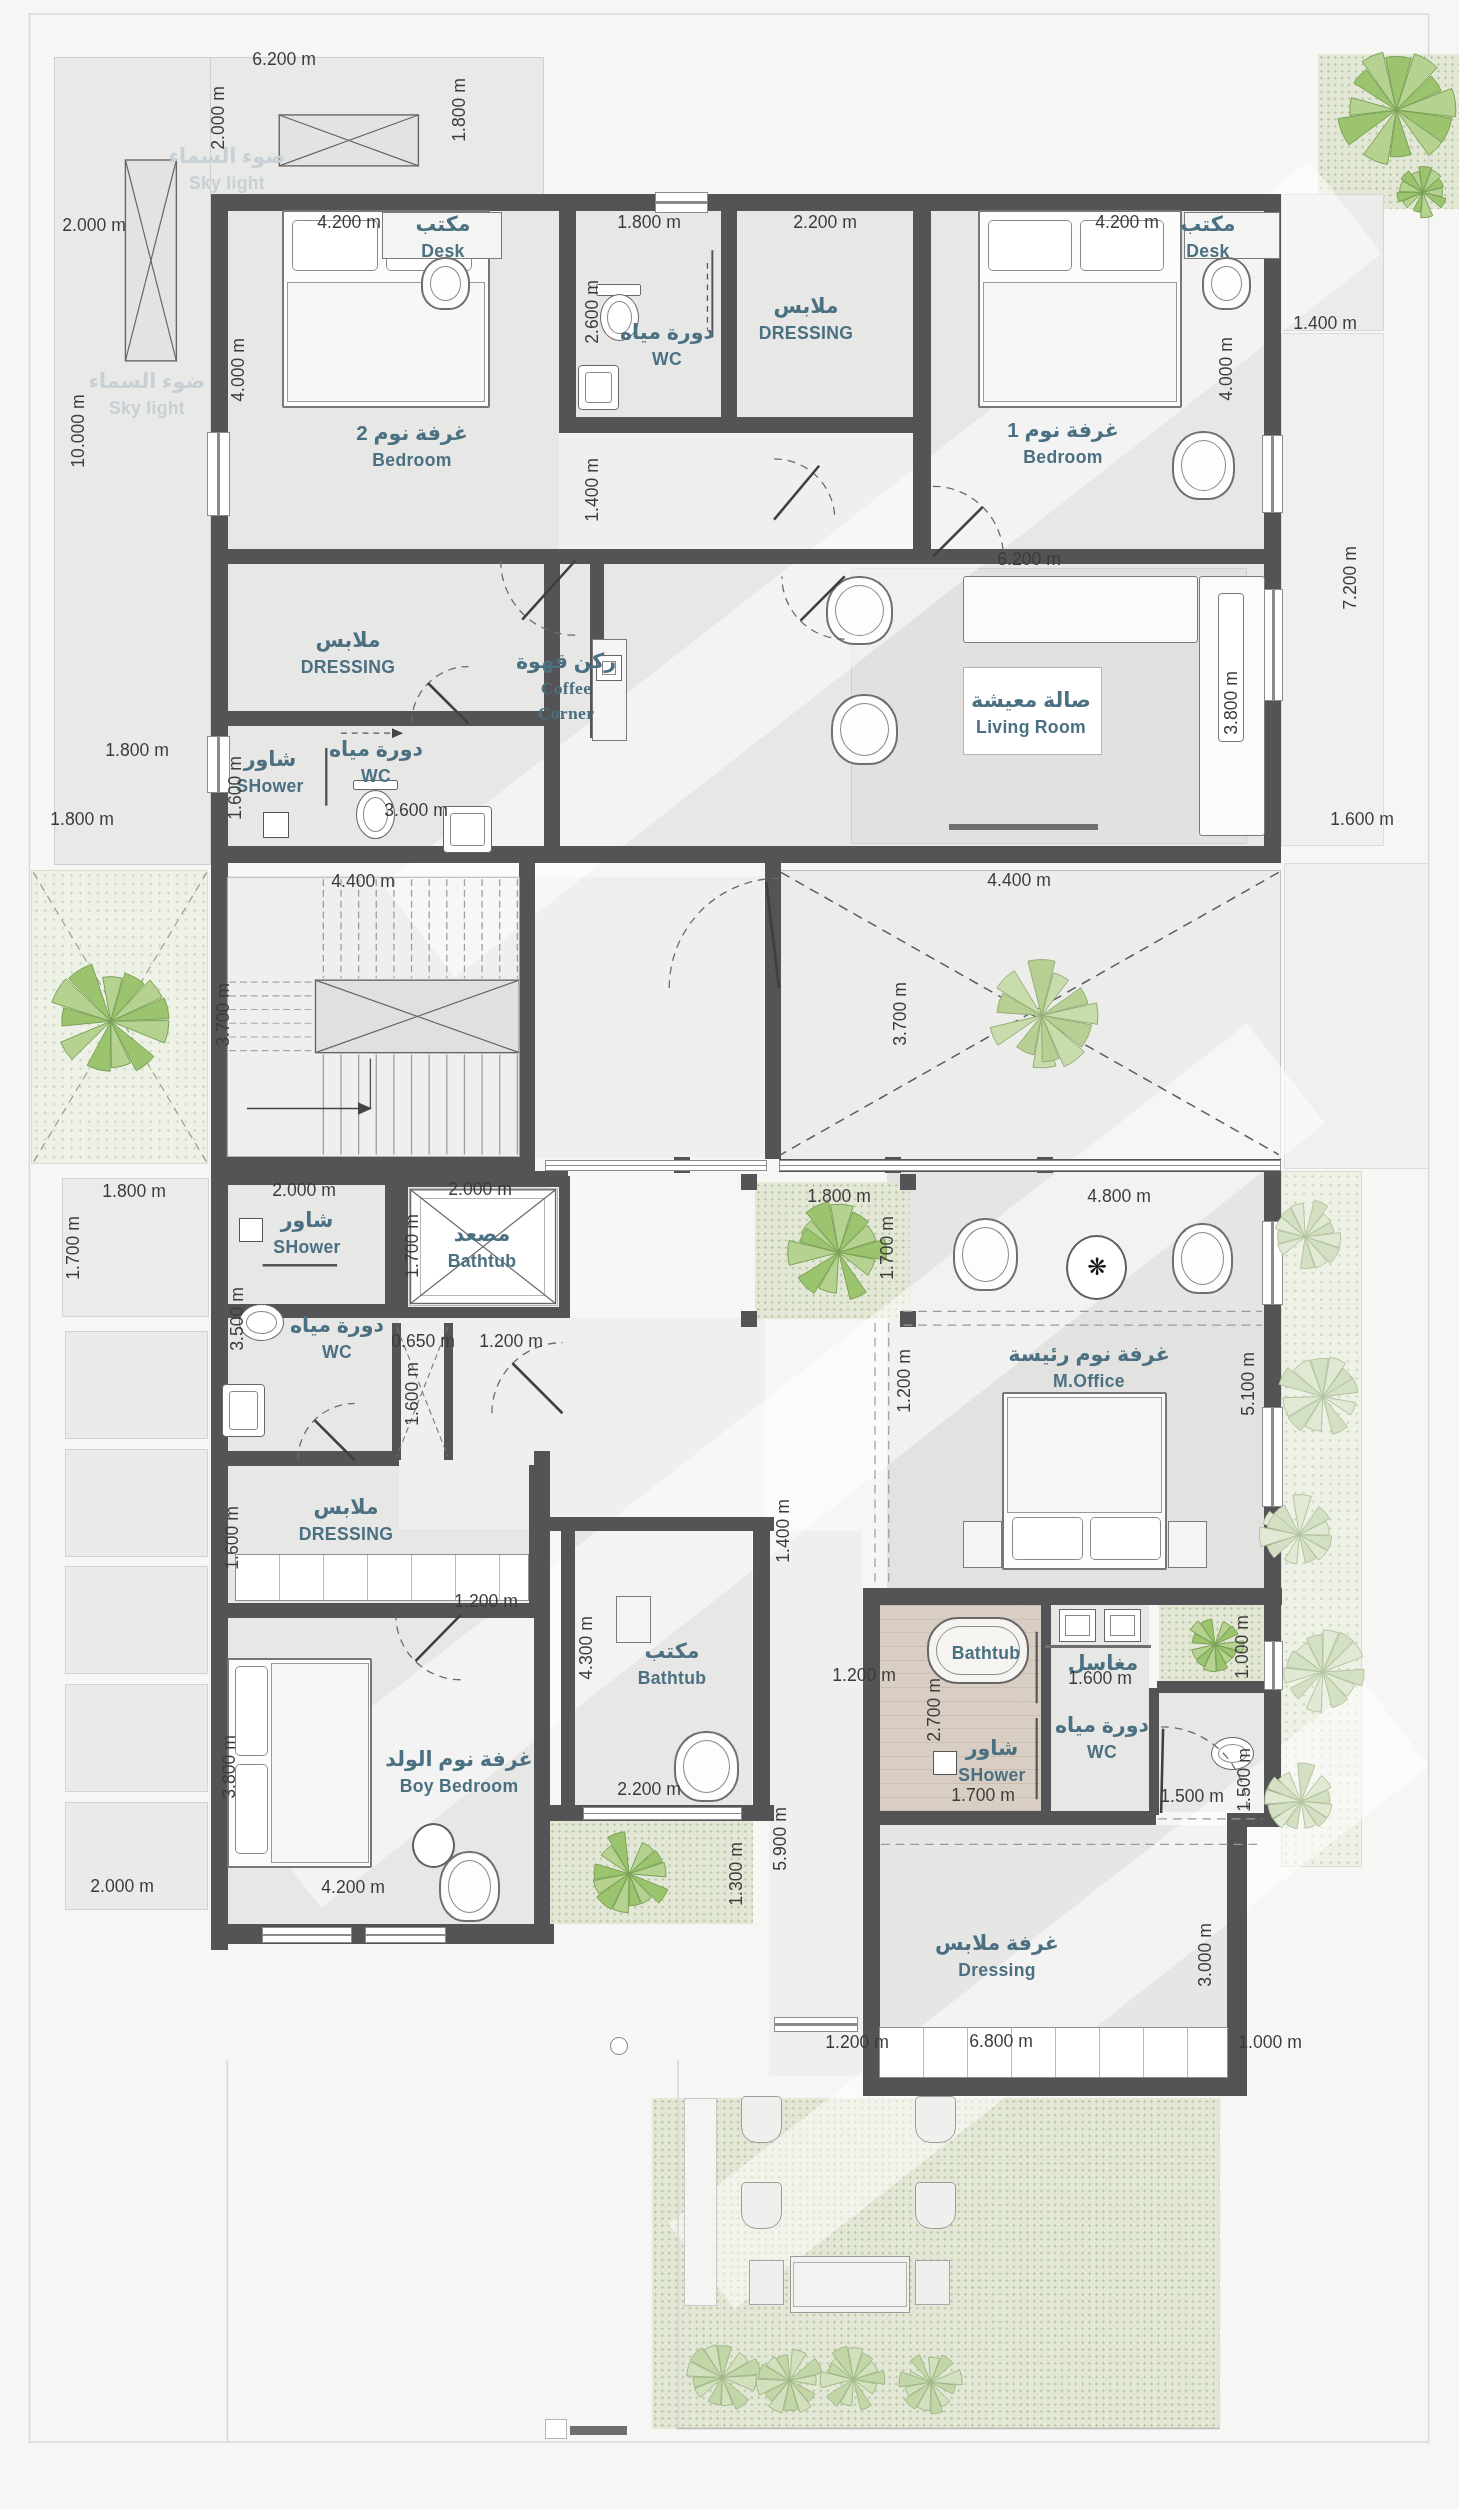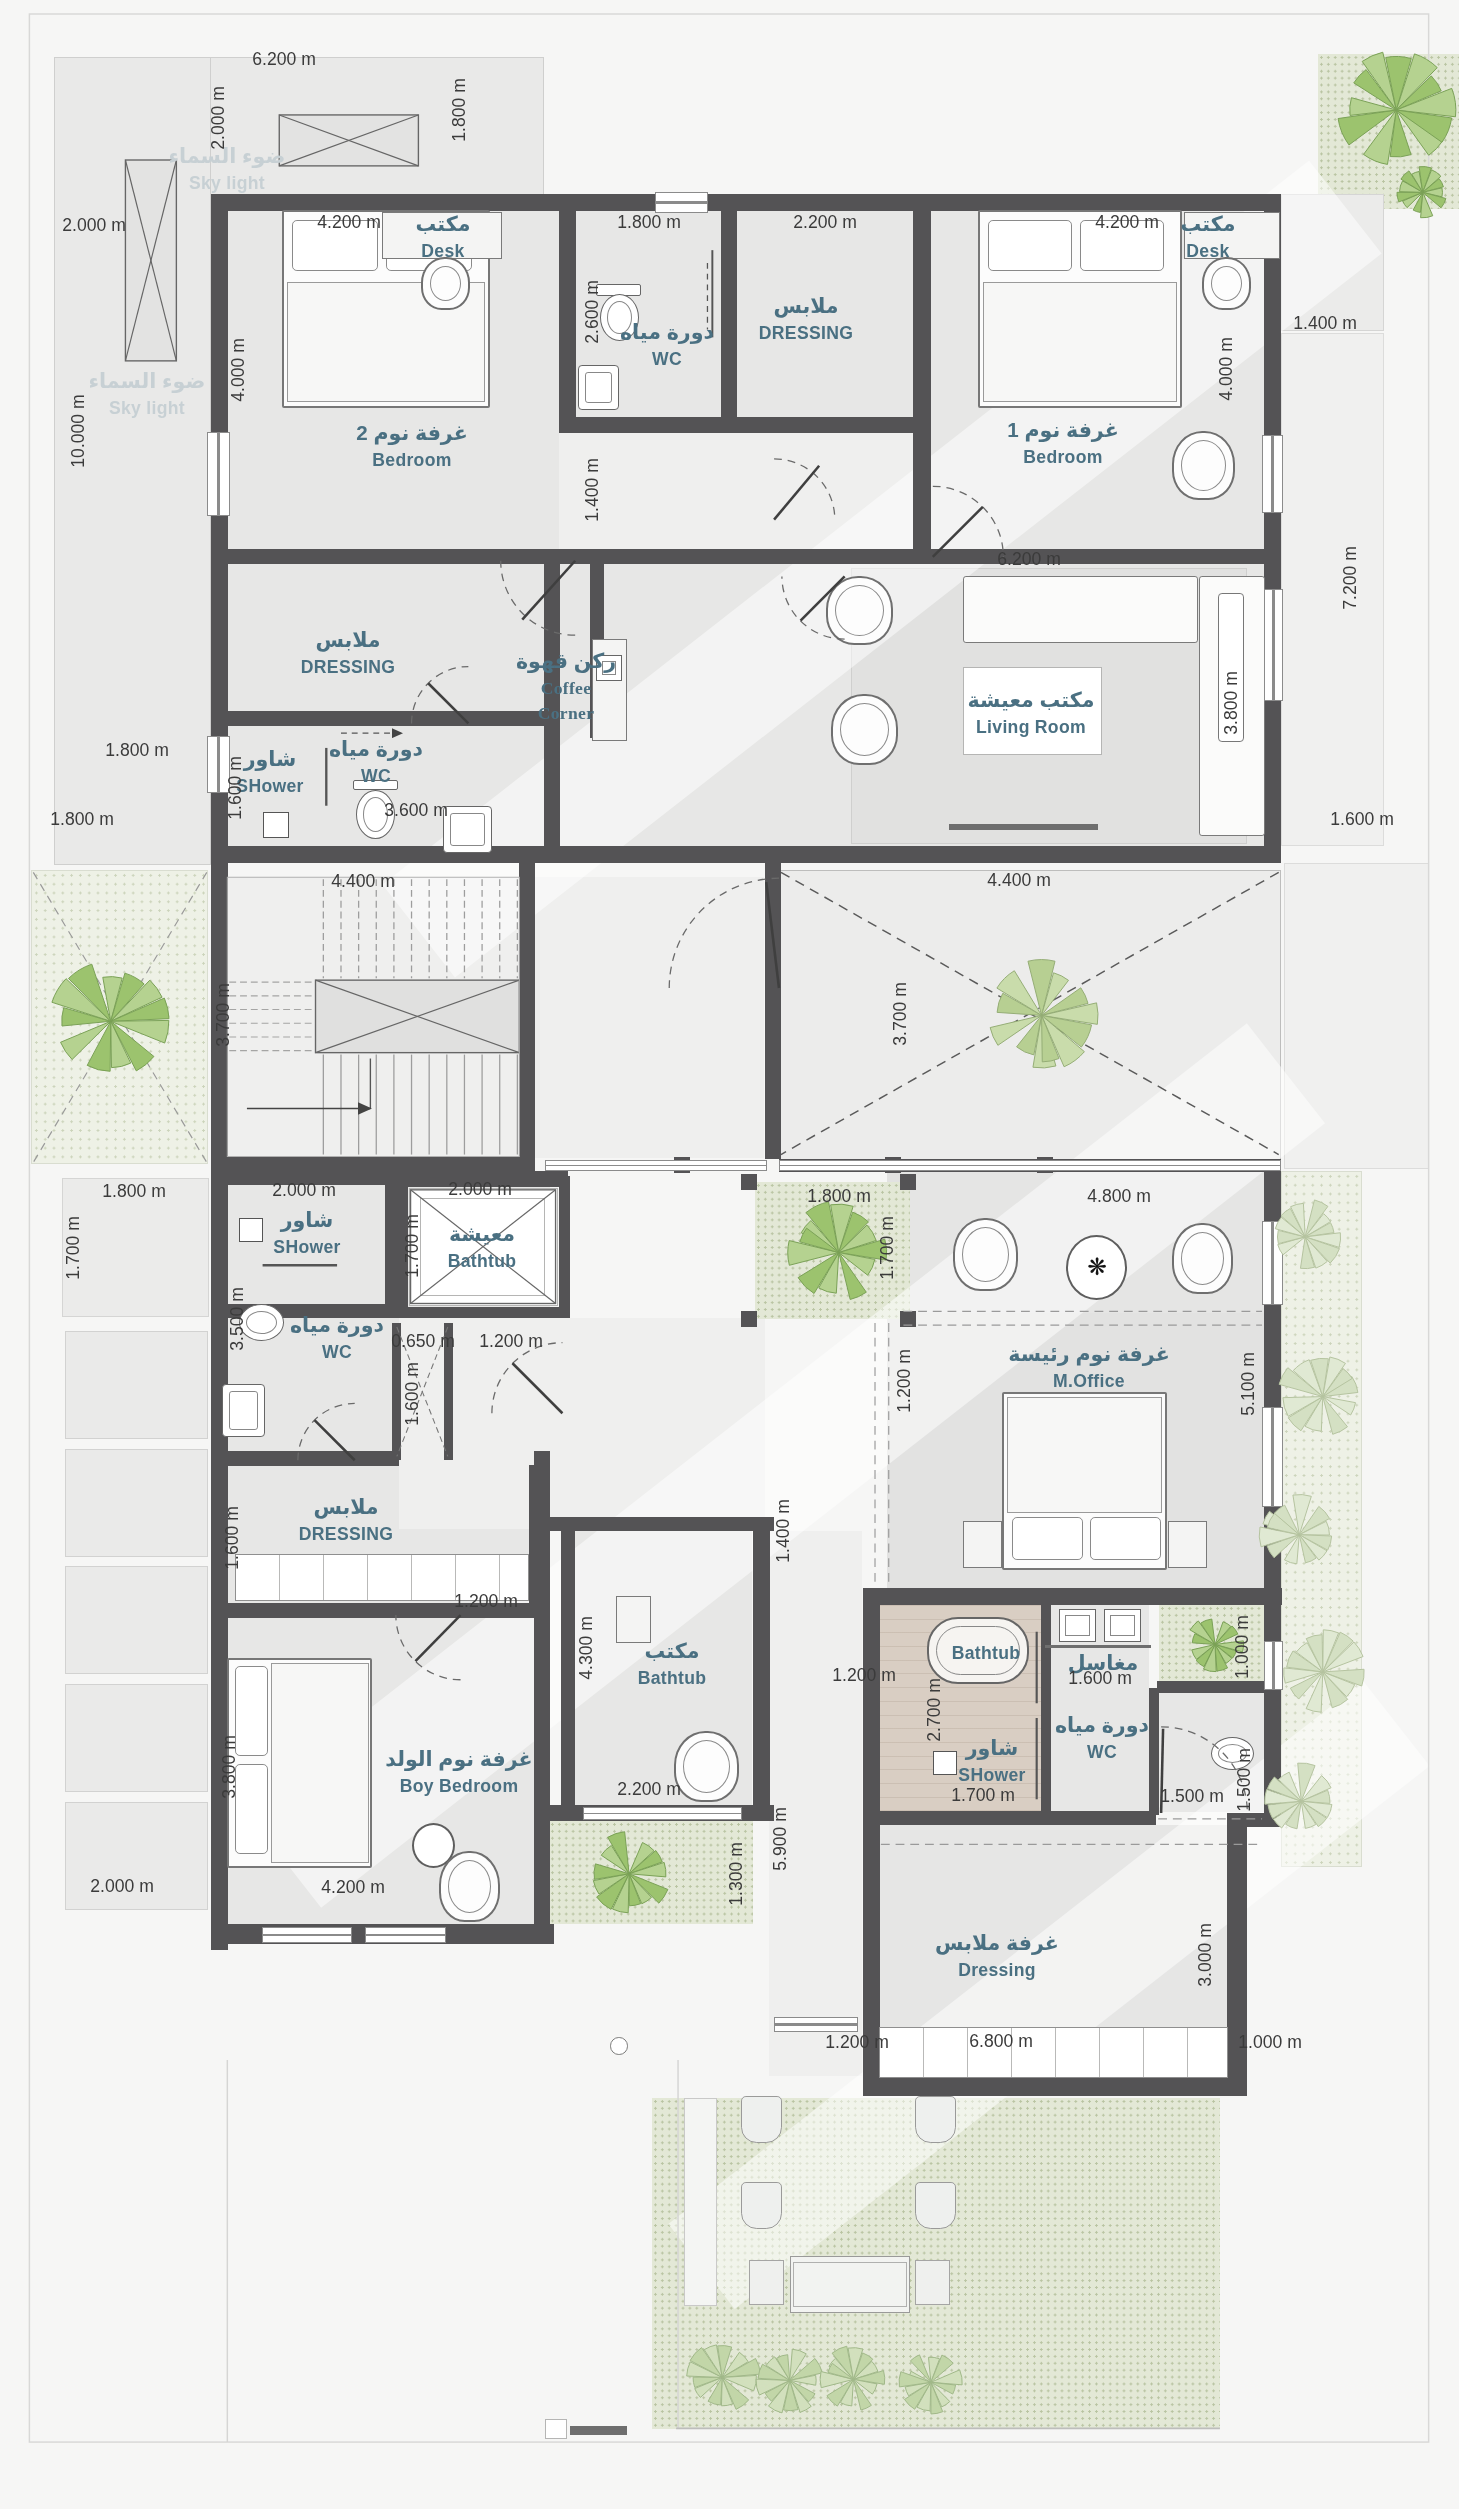--- a/index.html
+++ b/index.html
@@ -597,21 +597,21 @@
     </div>
     <div class="room-label " style="left: 1063px; top: 443px;">
       <span class="ar">غرفة نوم 1</span>
       <span class="en">Bedroom</span>
     </div>
     <div class="room-label " style="left: 1208px; top: 237px;">
       <span class="ar">مكتب</span>
       <span class="en">Desk</span>
     </div>
     <div class="room-label " style="left: 1031px; top: 713px;">
-      <span class="ar">مكتب معيشة</span>
+      <span class="ar">صالة معيشة</span>
       <span class="en">Living Room</span>
     </div>
     <div class="room-label " style="left: 348px; top: 653px;">
       <span class="ar">ملابس</span>
       <span class="en">DRESSING</span>
     </div>
     <div class="room-label wrapen" style="left: 566px; top: 686px;">
       <span class="ar">ركن قهوة</span>
       <span class="en">Coffee Corner</span>
     </div>
@@ -621,21 +621,21 @@
     </div>
     <div class="room-label " style="left: 376px; top: 762px;">
       <span class="ar">دورة مياه</span>
       <span class="en">WC</span>
     </div>
     <div class="room-label " style="left: 307px; top: 1233px;">
       <span class="ar">شاور</span>
       <span class="en">SHower</span>
     </div>
     <div class="room-label " style="left: 482px; top: 1247px;">
-      <span class="ar">معيشة</span>
+      <span class="ar">مصعد</span>
       <span class="en">Bathtub</span>
     </div>
     <div class="room-label " style="left: 337px; top: 1338px;">
       <span class="ar">دورة مياه</span>
       <span class="en">WC</span>
     </div>
     <div class="room-label " style="left: 346px; top: 1520px;">
       <span class="ar">ملابس</span>
       <span class="en">DRESSING</span>
     </div>

